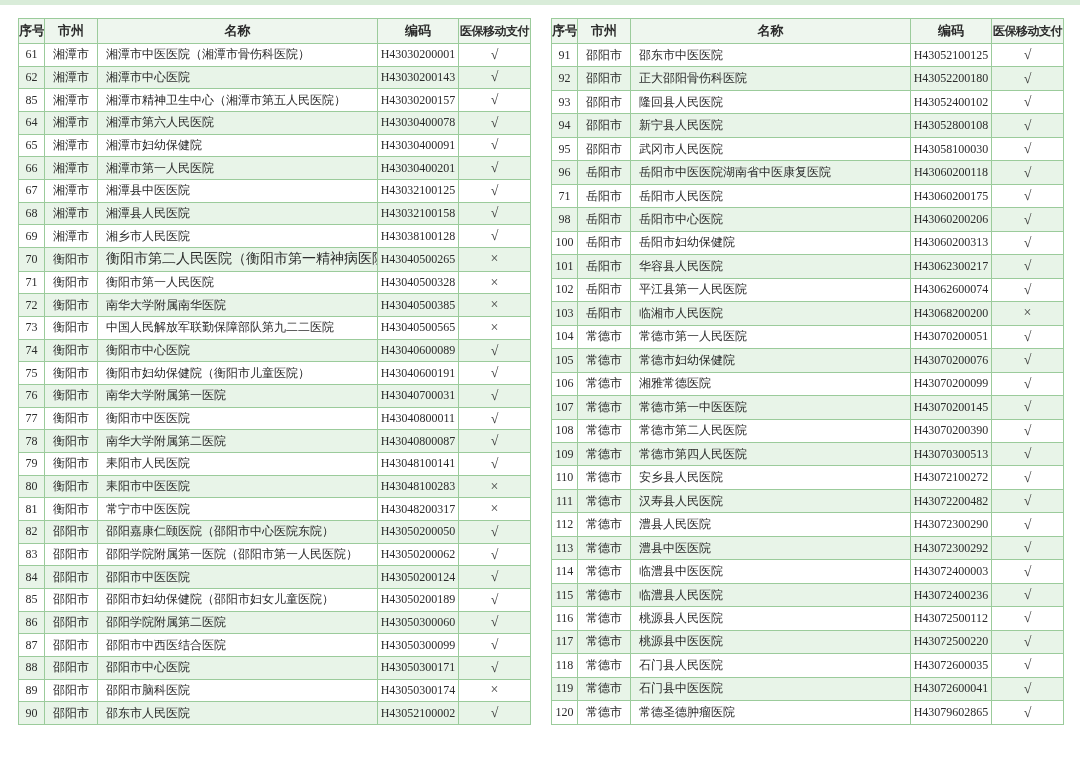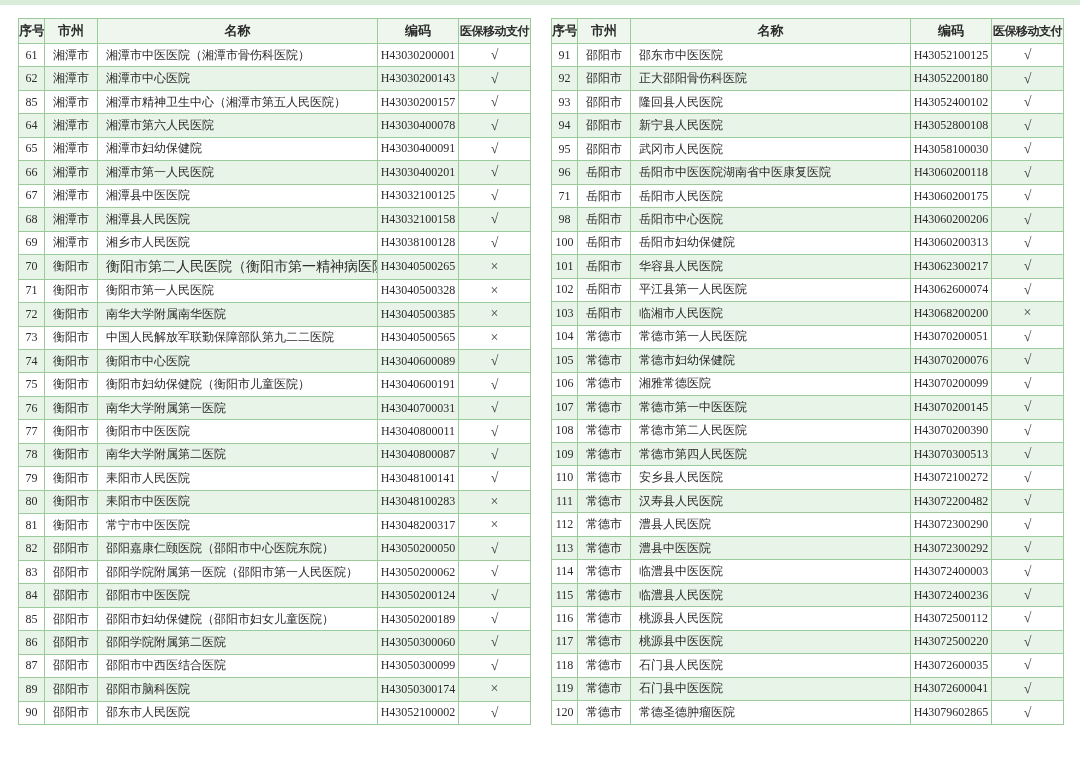--- a/index.html
+++ b/index.html
@@ -245,20 +245,27 @@
           <td class="pay">√</td>
         </tr>
         <tr>
           <td class="no">87</td>
           <td class="city">邵阳市</td>
           <td class="name">邵阳市中西医结合医院</td>
           <td class="code">H43050300099</td>
           <td class="pay">√</td>
         </tr>
         <tr>
+          <td class="no">88</td>
+          <td class="city">邵阳市</td>
+          <td class="name">邵阳市中心医院</td>
+          <td class="code">H43050300171</td>
+          <td class="pay">√</td>
+        </tr>
+        <tr>
           <td class="no">89</td>
           <td class="city">邵阳市</td>
           <td class="name">邵阳市脑科医院</td>
           <td class="code">H43050300174</td>
           <td class="pay">×</td>
         </tr>
         <tr>
           <td class="no">90</td>
           <td class="city">邵阳市</td>
           <td class="name">邵东市人民医院</td>

